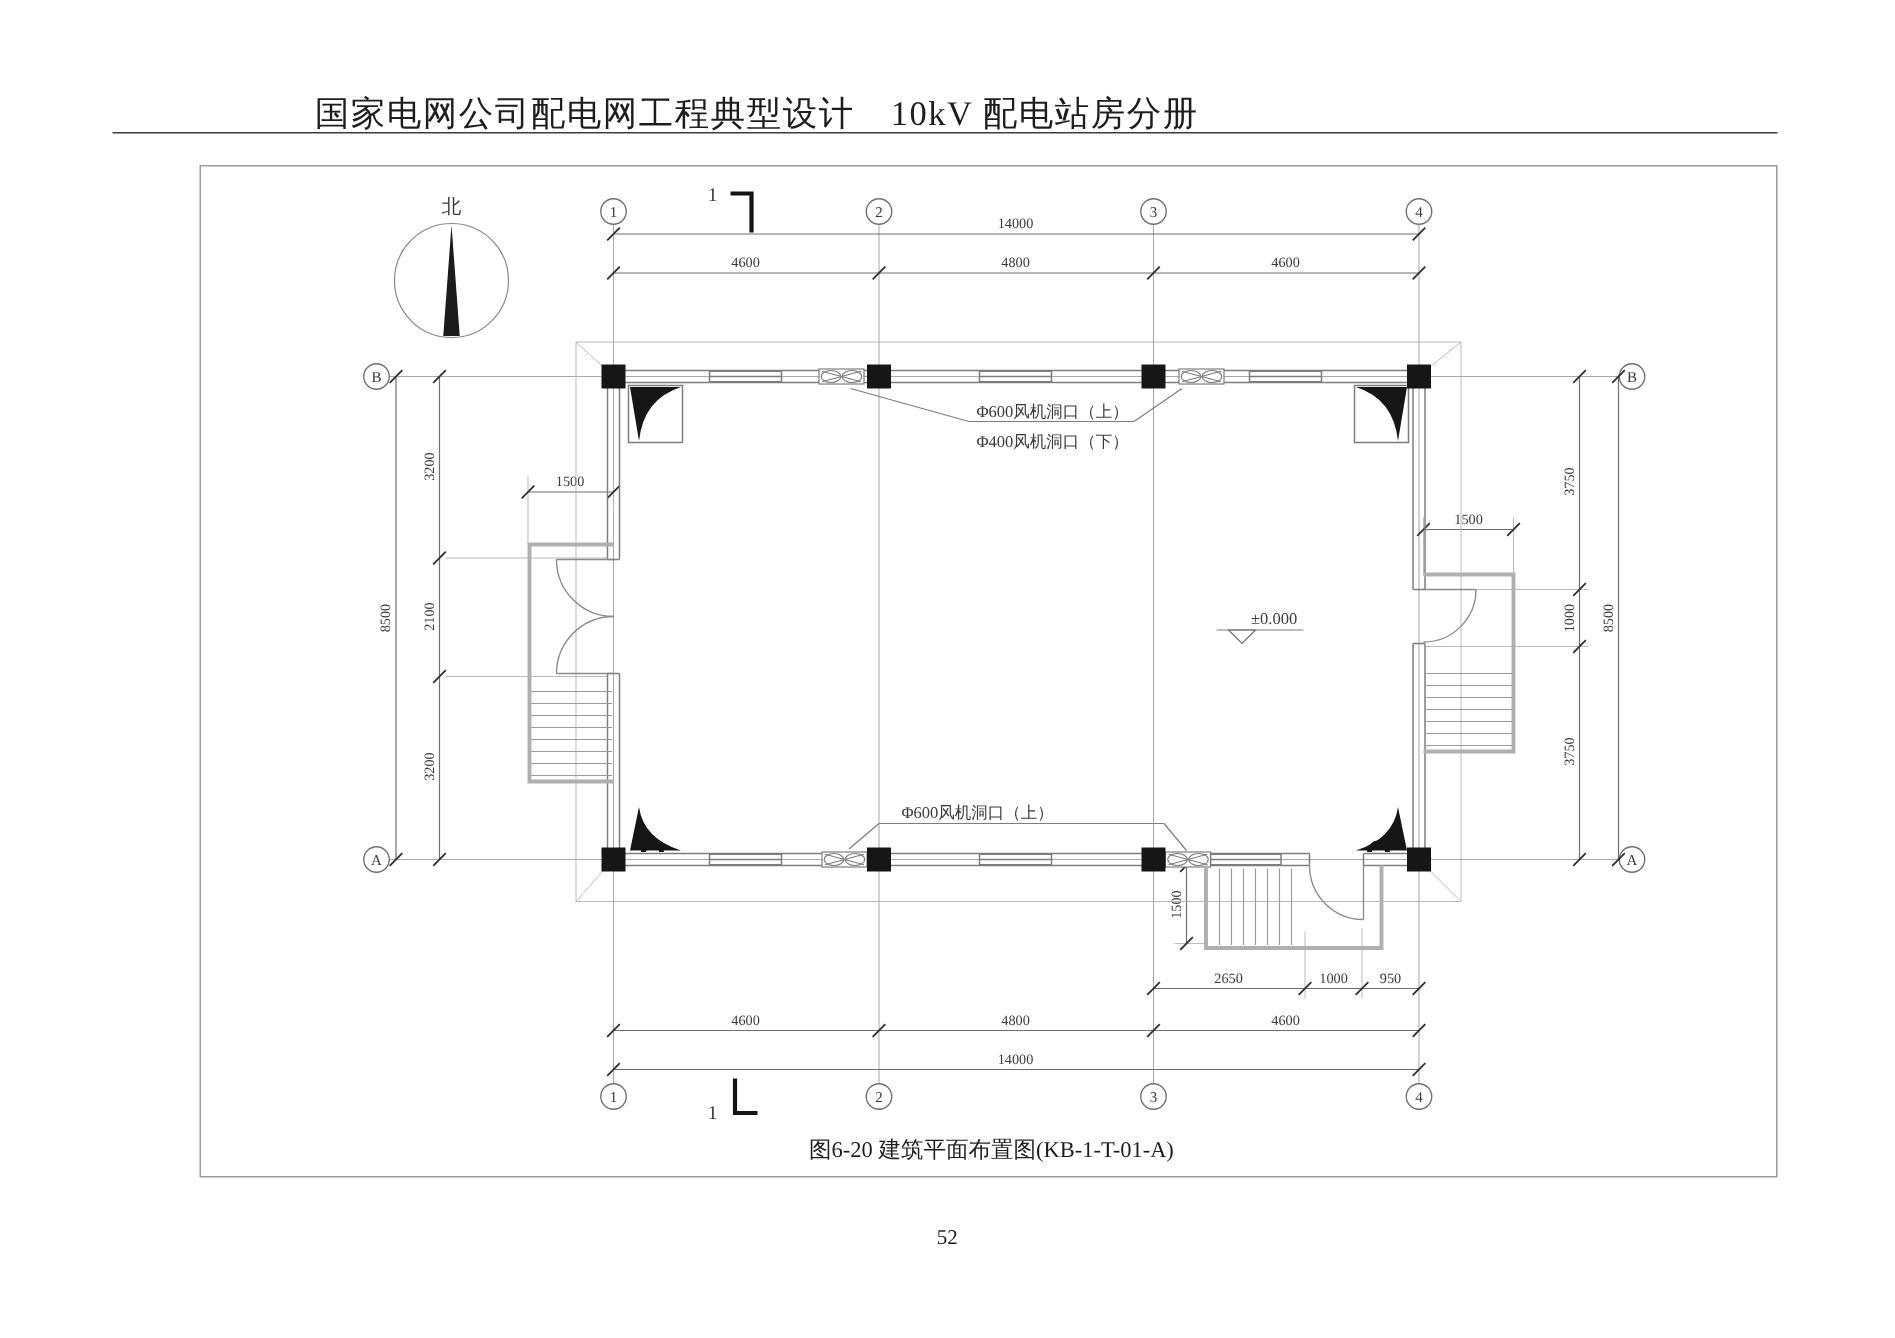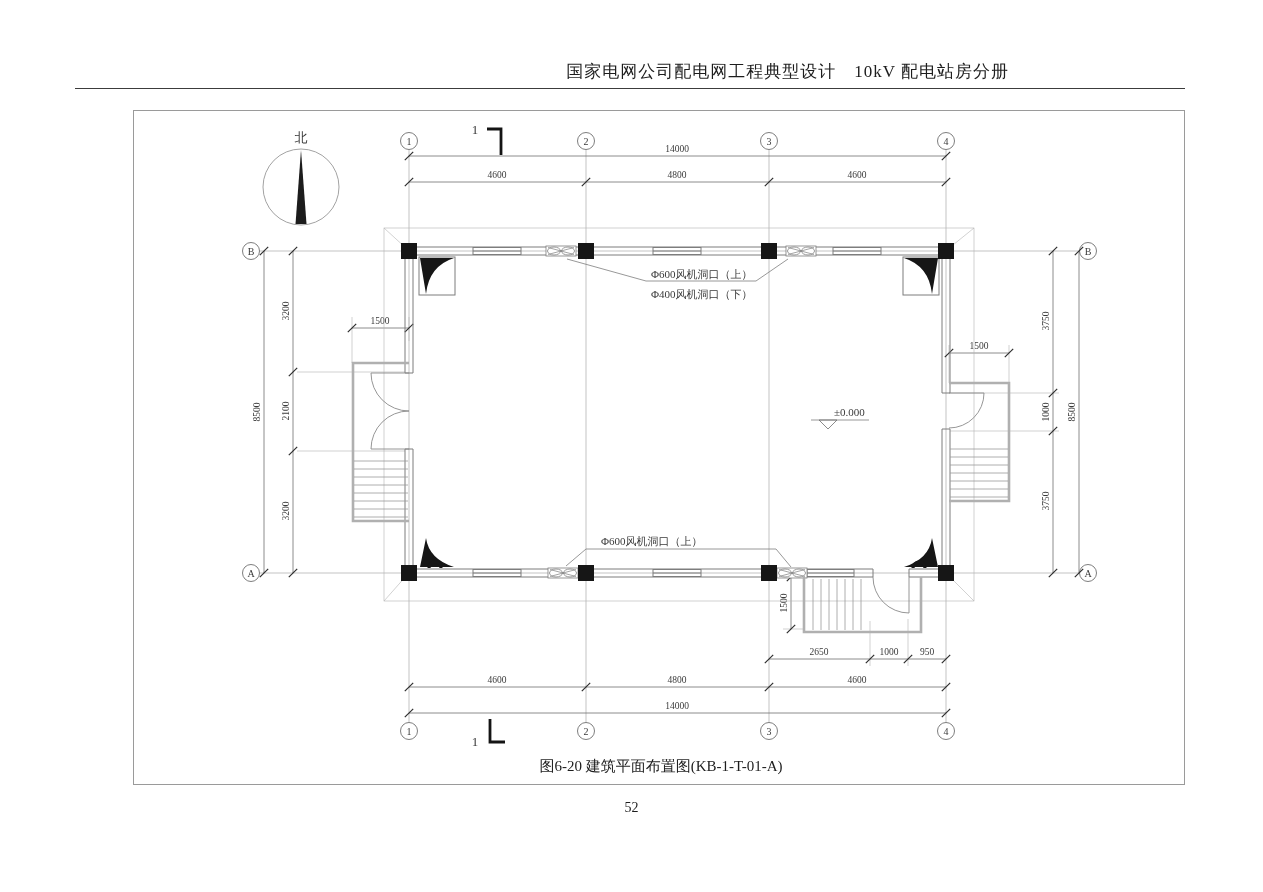--- a/index.html
+++ b/index.html
@@ -1,32 +1,32 @@
 <!DOCTYPE html>
 <html><head>
 <meta charset="utf-8">
 <style>
   html,body{margin:0;padding:0;background:#ffffff;}
   .page{
     position:relative;width:1263px;height:892px;background:#ffffff;overflow:hidden;
     font-family:"Liberation Serif","DejaVu Serif",serif;color:#222;
   }
   .doc-header{
-    position:absolute;top:60px;left:0;width:1009px;text-align:right;
-    font-size:17px;letter-spacing:1px;color:#1d1d1d;
+    position:absolute;top:60px;left:0;width:1009px;text-align:center;
+    font-size:23px;letter-spacing:1px;color:#1d1d1d;
   }
   .header-rule{
     position:absolute;top:88px;left:75px;width:1110px;height:1px;background:#3c3c3c;
   }
   .drawing-frame{
     position:absolute;top:110px;left:133px;width:1052px;height:675px;
     border:1px solid #9a9a9a;box-sizing:border-box;background:#fff;
   }
   .page-number{
-    position:absolute;top:800px;left:0;width:1263px;text-align:center;
+    position:absolute;top:818px;left:0;width:1263px;text-align:center;
     font-size:14px;color:#1d1d1d;
   }
   svg text{font-family:"Liberation Serif","DejaVu Serif",serif;fill:#3a3a3a;}
   .dimtxt{font-size:9.5px;}
   .bubtxt{font-size:10px;}
   .anntxt{font-size:11px;}
   .captxt{font-size:15px;fill:#1d1d1d;}
   .thin{stroke:#a9a9a9;stroke-width:0.7;fill:none;}
   .wall{stroke:#7d7d7d;stroke-width:1;fill:none;}
   .dimline{stroke:#6f6f6f;stroke-width:0.8;fill:none;}

